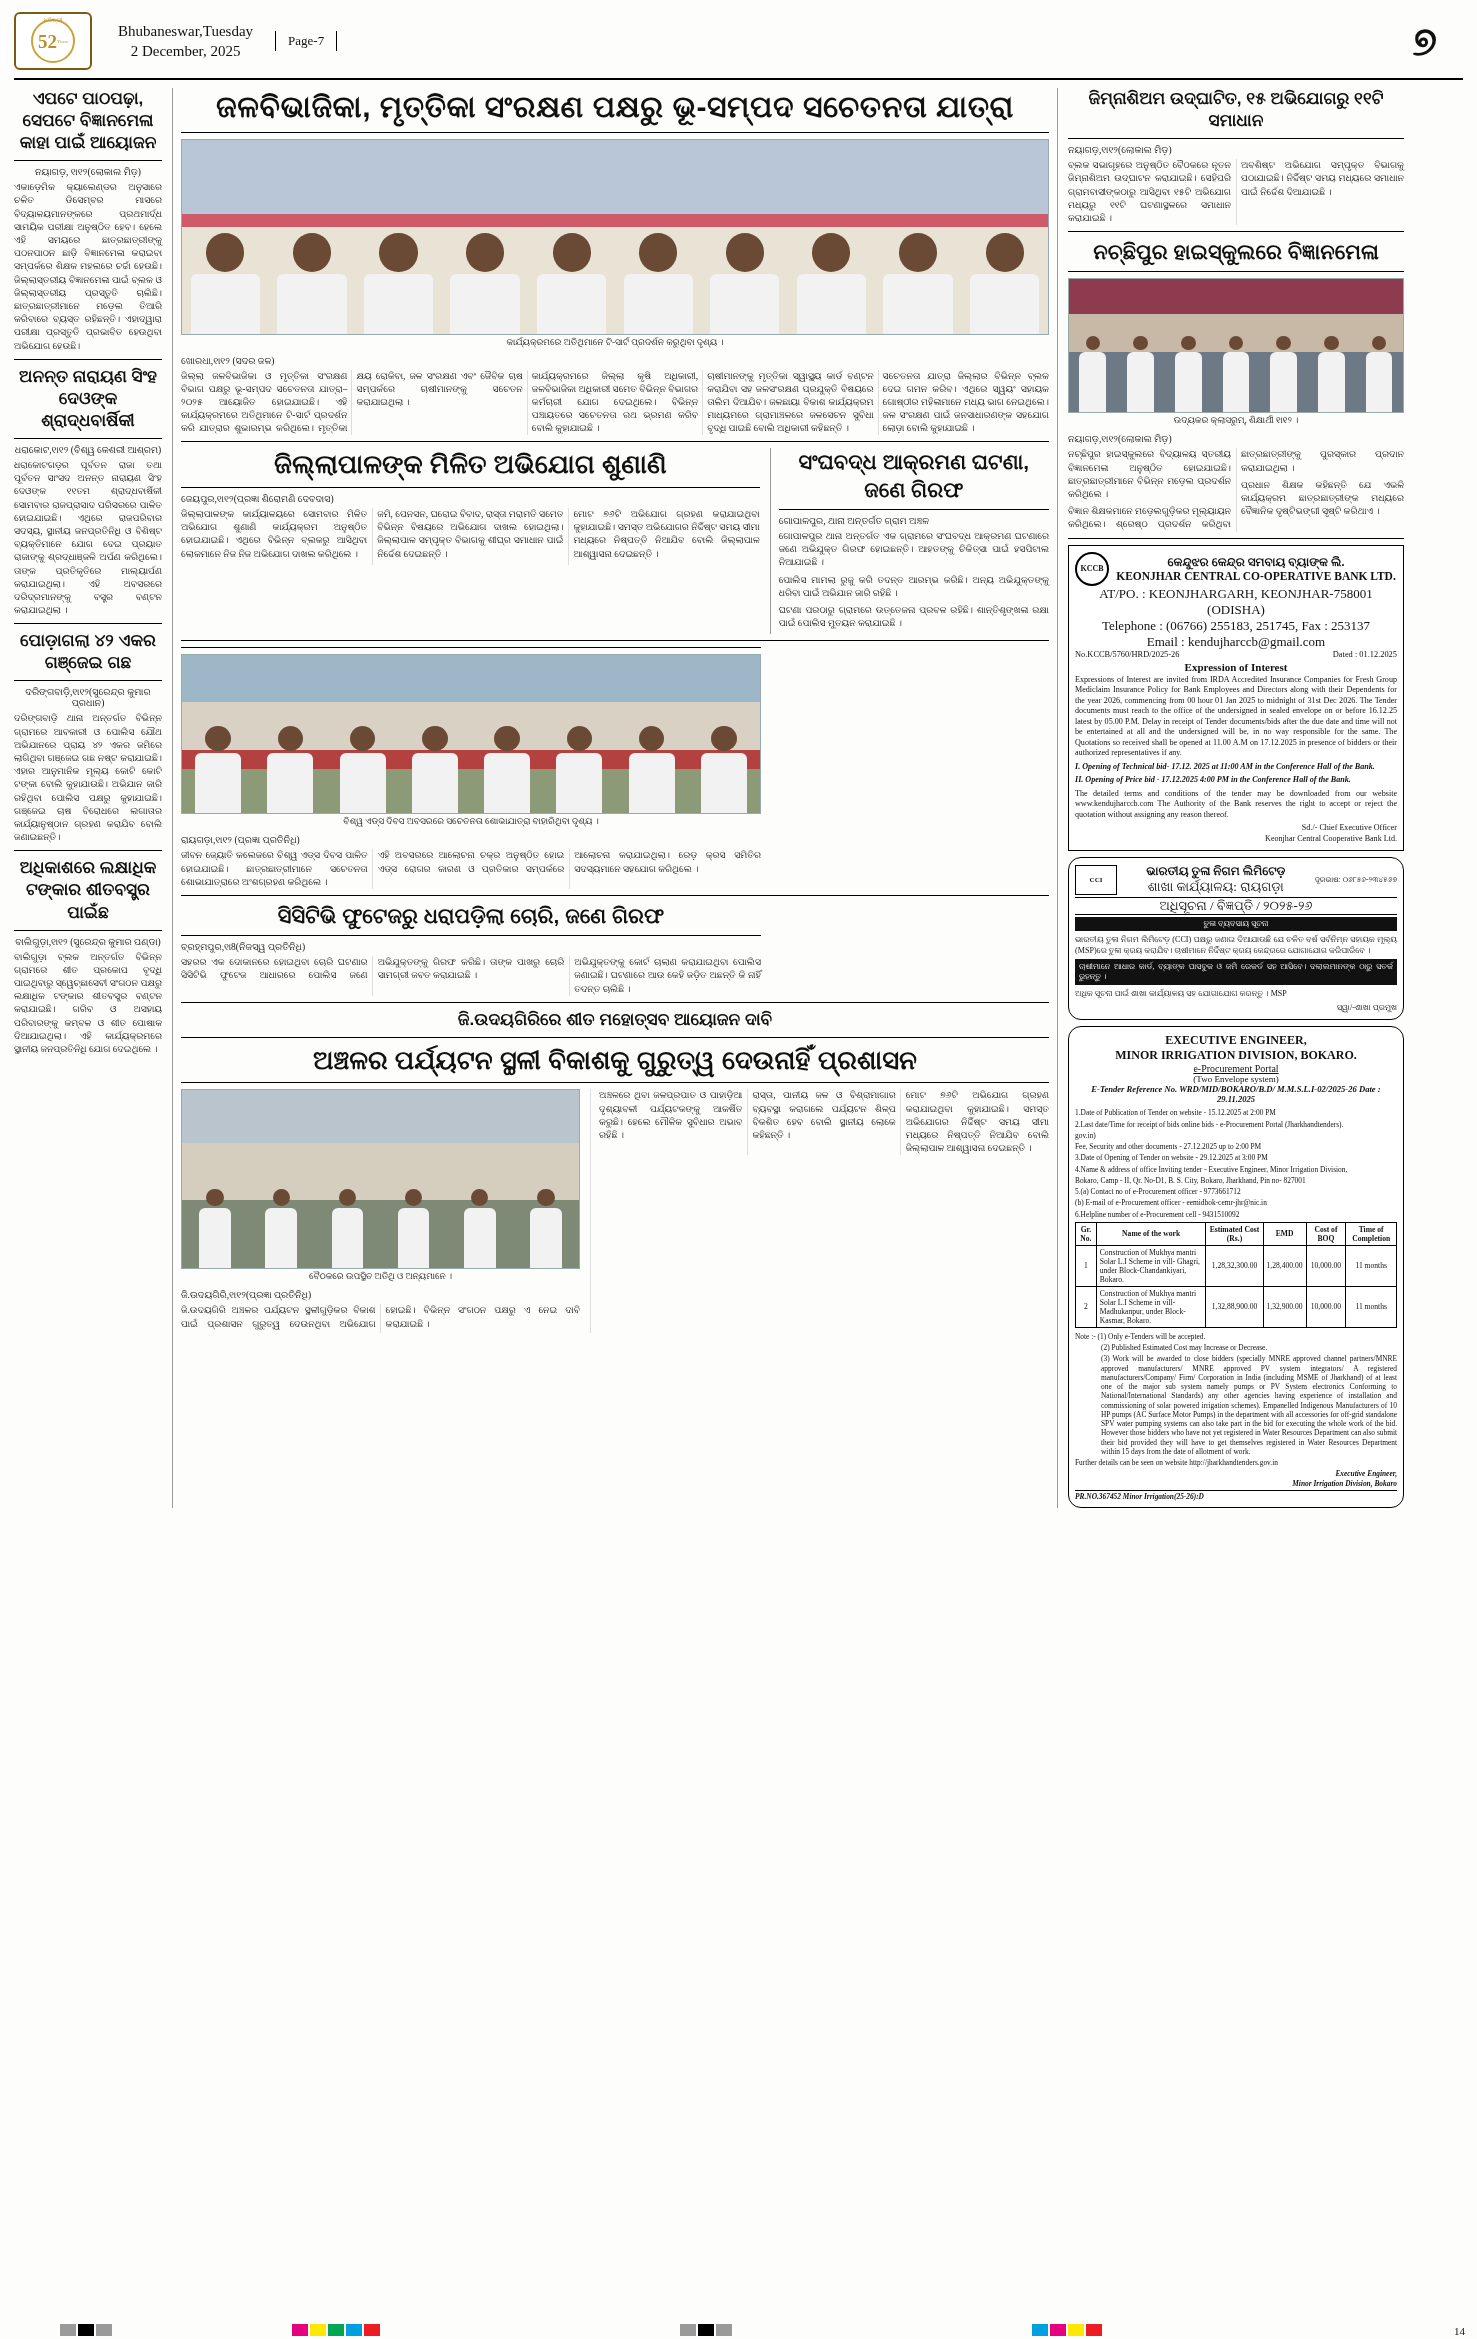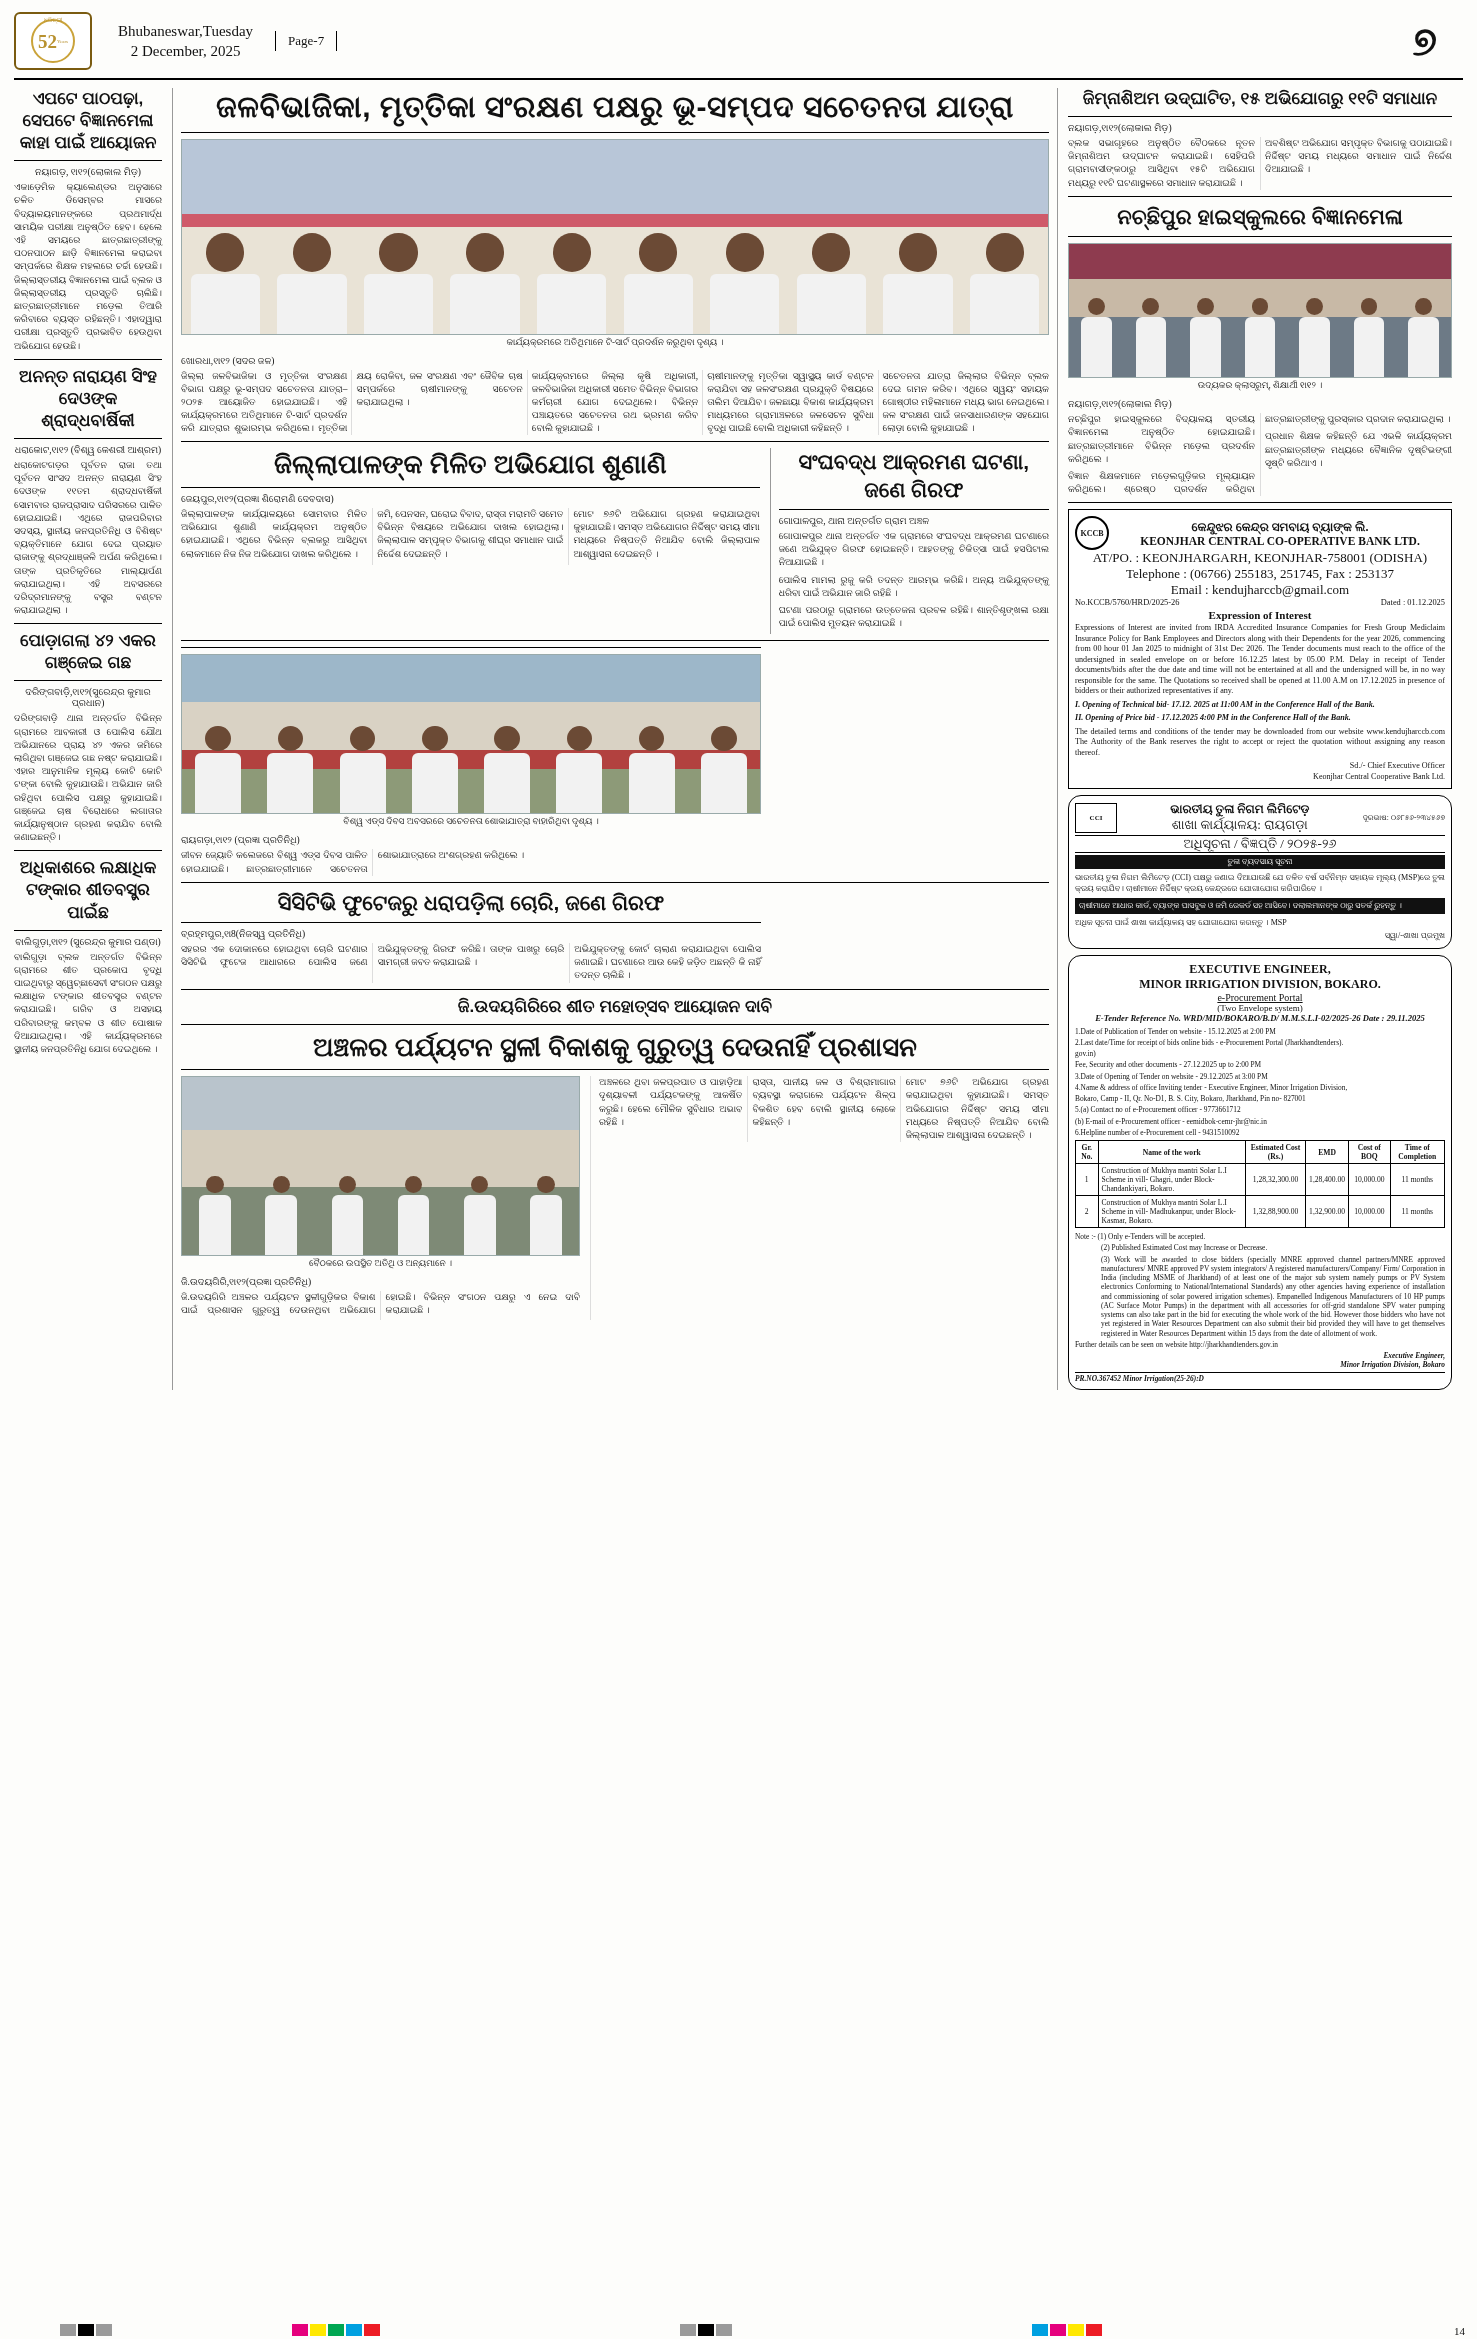--- a/index.html
+++ b/index.html
@@ -24,21 +24,21 @@
   .logo .top { font-size:6px; color:#b8912f; position:absolute; top:3px; }
   .place { margin-left:26px; font-size:15px; text-align:center; line-height:1.35; }
   .pagebox { margin-left:22px; border-left:1px solid #000; border-right:1px solid #000; padding:2px 12px; font-size:13px; }
   .bignum { margin-left:auto; font-size:40px; font-weight:bold; padding-right:26px; }
 
   
   .cols { display:flex; gap:10px; margin-top:8px; }
   .col { }
   .c1 { width:148px; }
   .c2 { width:886px; }
-  .c3 { width:384px; }
+  .c3 { width:336px; }
 
   
   .odia { font-family:"Liberation Sans", sans-serif; }
 
   .head-xl { font-size:30px; font-weight:bold; text-align:center; line-height:1.25; letter-spacing:.5px; }
   .head-lg { font-size:26px; font-weight:bold; text-align:center; line-height:1.25; }
   .head-md { font-size:21px; font-weight:bold; text-align:center; line-height:1.3; }
   .head-sm { font-size:17px; font-weight:bold; text-align:center; line-height:1.3; }
 
   .rule { border-top:1px solid #000; margin:6px 0; }
@@ -278,20 +278,21 @@
             <div class="person">
                 <div class="hd"></div>
                 <div class="bd"></div>
               </div>
           </div>
         </div>
         <div class="cap">ବିଶ୍ୱ ଏଡ୍ସ ଦିବସ ଅବସରରେ ସଚେତନତା ଶୋଭାଯାତ୍ରା ବାହାରିଥିବା ଦୃଶ୍ୟ ।</div>
         <div class="byline" style="text-align:left;">ରାୟଗଡ଼ା,୧ା୧୨ (ପ୍ରଜ୍ଞା ପ୍ରତିନିଧି)</div>
         <div class="body multi3">
           <p>ଜୀବନ ଜ୍ୟୋତି କଲେଜରେ ବିଶ୍ୱ ଏଡ୍ସ ଦିବସ ପାଳିତ ହୋଇଯାଇଛି। ଛାତ୍ରଛାତ୍ରୀମାନେ ସଚେତନତା ଶୋଭାଯାତ୍ରାରେ ଅଂଶଗ୍ରହଣ କରିଥିଲେ ।</p>
+          <p>ଏହି ଅବସରରେ ଆଲୋଚନା ଚକ୍ର ଅନୁଷ୍ଠିତ ହୋଇ ଏଡ୍ସ ରୋଗର କାରଣ ଓ ପ୍ରତିକାର ସମ୍ପର୍କରେ ଆଲୋଚନା କରାଯାଇଥିଲା। ରେଡ଼ କ୍ରସ ସମିତିର ସଦସ୍ୟମାନେ ସହଯୋଗ କରିଥିଲେ ।</p>
         </div>
       </div>
 
       <div class="rule"></div>
 
       <div style="width:580px;">
         <div class="head-md odia">ସିସିଟିଭି ଫୁଟେଜରୁ ଧରାପଡ଼ିଲା ଚୋରି, ଜଣେ ଗିରଫ</div>
         <div class="rule"></div>
         <div class="byline" style="text-align:left;">ବ୍ରହ୍ମପୁର,୧ା8(ନିଜସ୍ୱ ପ୍ରତିନିଧି)</div>
         <div class="body multi3">

